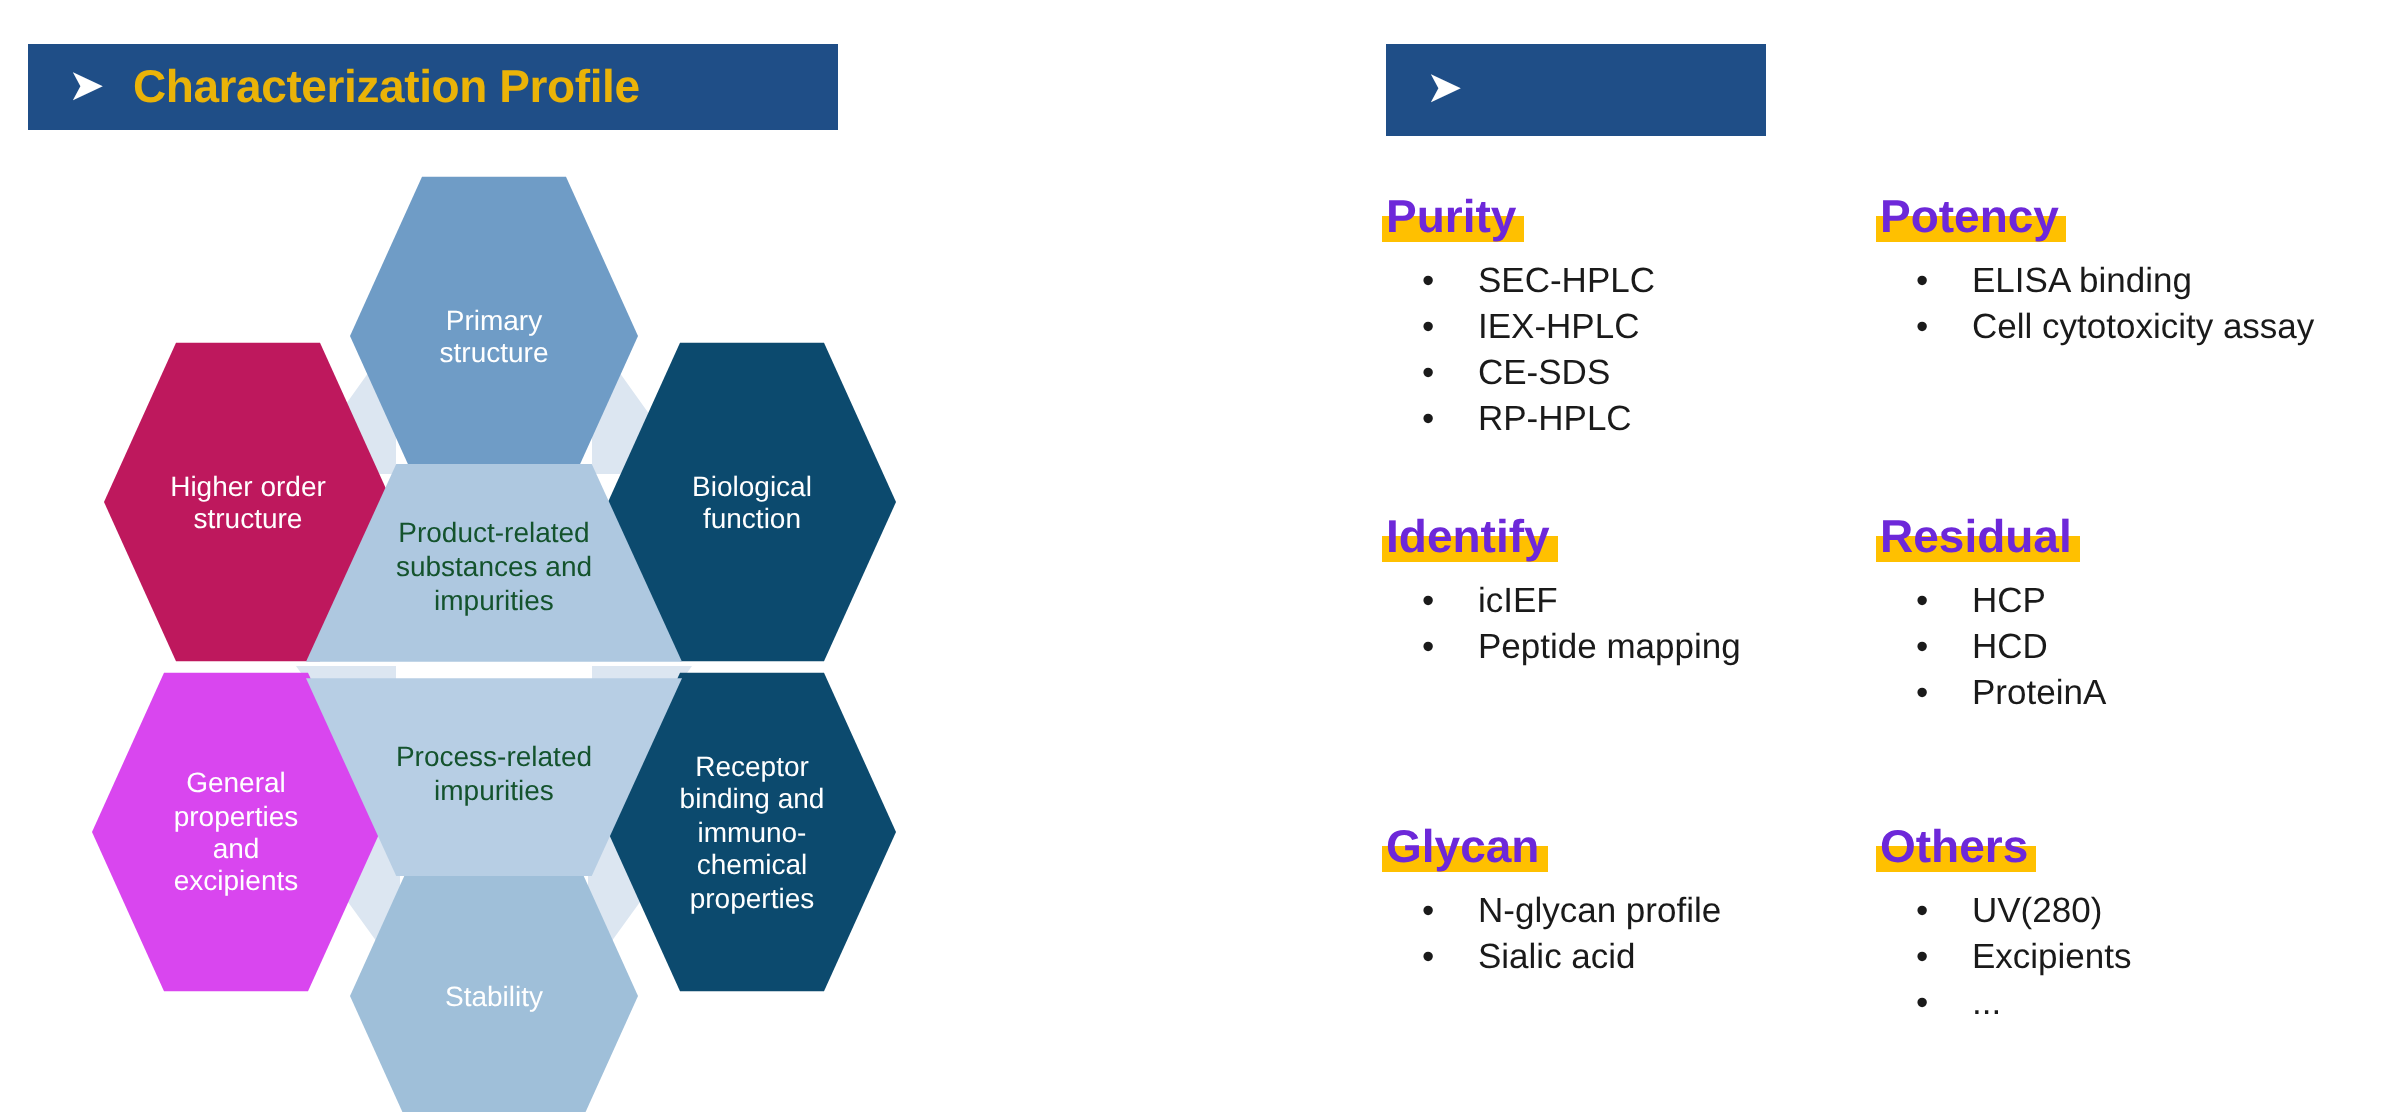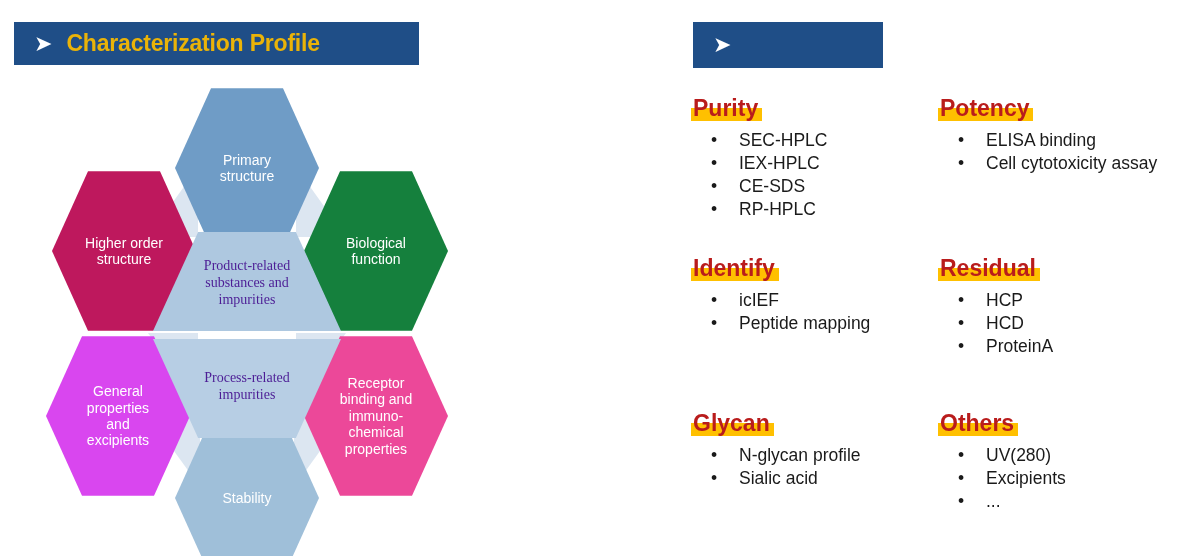--- a/index.html
+++ b/index.html
@@ -81,23 +81,23 @@
   }
   
   .connector {
     position: absolute;
     background: #DCE6F1;
   }
 
   
   #hex-primary      { left: 155px; top: 0px;   width: 144px; height: 166px; background: #6F9CC6; }
   #hex-higher       { left: 32px;  top: 83px;  width: 144px; height: 166px; background: #be185d; }
-  #hex-biological   { left: 284px; top: 83px;  width: 144px; height: 166px; background: #15803d; }
+  #hex-biological   { left: 284px; top: 83px;  width: 144px; height: 166px; background: #0c4a6e; }
   #hex-general      { left: 26px;  top: 248px; width: 144px; height: 166px; background: #d946ef; }
-  #hex-receptor     { left: 284px; top: 248px; width: 144px; height: 166px; background: #ec4899; }
+  #hex-receptor     { left: 284px; top: 248px; width: 144px; height: 166px; background: #0c4a6e; }
   #hex-stability    { left: 155px; top: 330px; width: 144px; height: 166px; background: #9FBFD9; }
 
   
   #hex-center {
     position: absolute;
     left: 133px;
     top: 147px;
     width: 188px;
     height: 206px;
   }
@@ -117,26 +117,25 @@
     -webkit-clip-path: polygon(24% 0%, 76% 0%, 100% 96%, 0% 96%);
     clip-path: polygon(24% 0%, 76% 0%, 100% 96%, 0% 96%);
   }
   #hex-center-bottom {
     top: 50%;
     background: #B7CEE4;
     -webkit-clip-path: polygon(0% 4%, 100% 4%, 76% 100%, 24% 100%);
     clip-path: polygon(0% 4%, 100% 4%, 76% 100%, 24% 100%);
   }
   .hex-center-label {
-    color: #4c1d95;
+    color: #14532d;
     font-size: 14px;
     line-height: 1.2;
     padding: 0 22px;
     font-weight: normal;
-    font-family: Liberation Serif, serif;
   }
 
   
   #methods-grid {
     position: absolute;
     left: 693px;
     top: 95px;
     width: 500px;
     height: 460px;
   }
@@ -151,21 +150,21 @@
     left: -2px;
     bottom: 1px;
     width: calc(100% + 6px);
     height: 13px;
     background: #FFC000;
     z-index: 0;
   }
   .method-heading {
     position: relative;
     z-index: 1;
-    color: #b91c1c;
+    color: #6d28d9;
     font-size: 23px;
     font-weight: bold;
     white-space: nowrap;
     font-family: "Liberation Sans", sans-serif;
   }
   .method-list {
     list-style: none;
     margin: 3px 0 0 0;
     padding: 0;
   }

